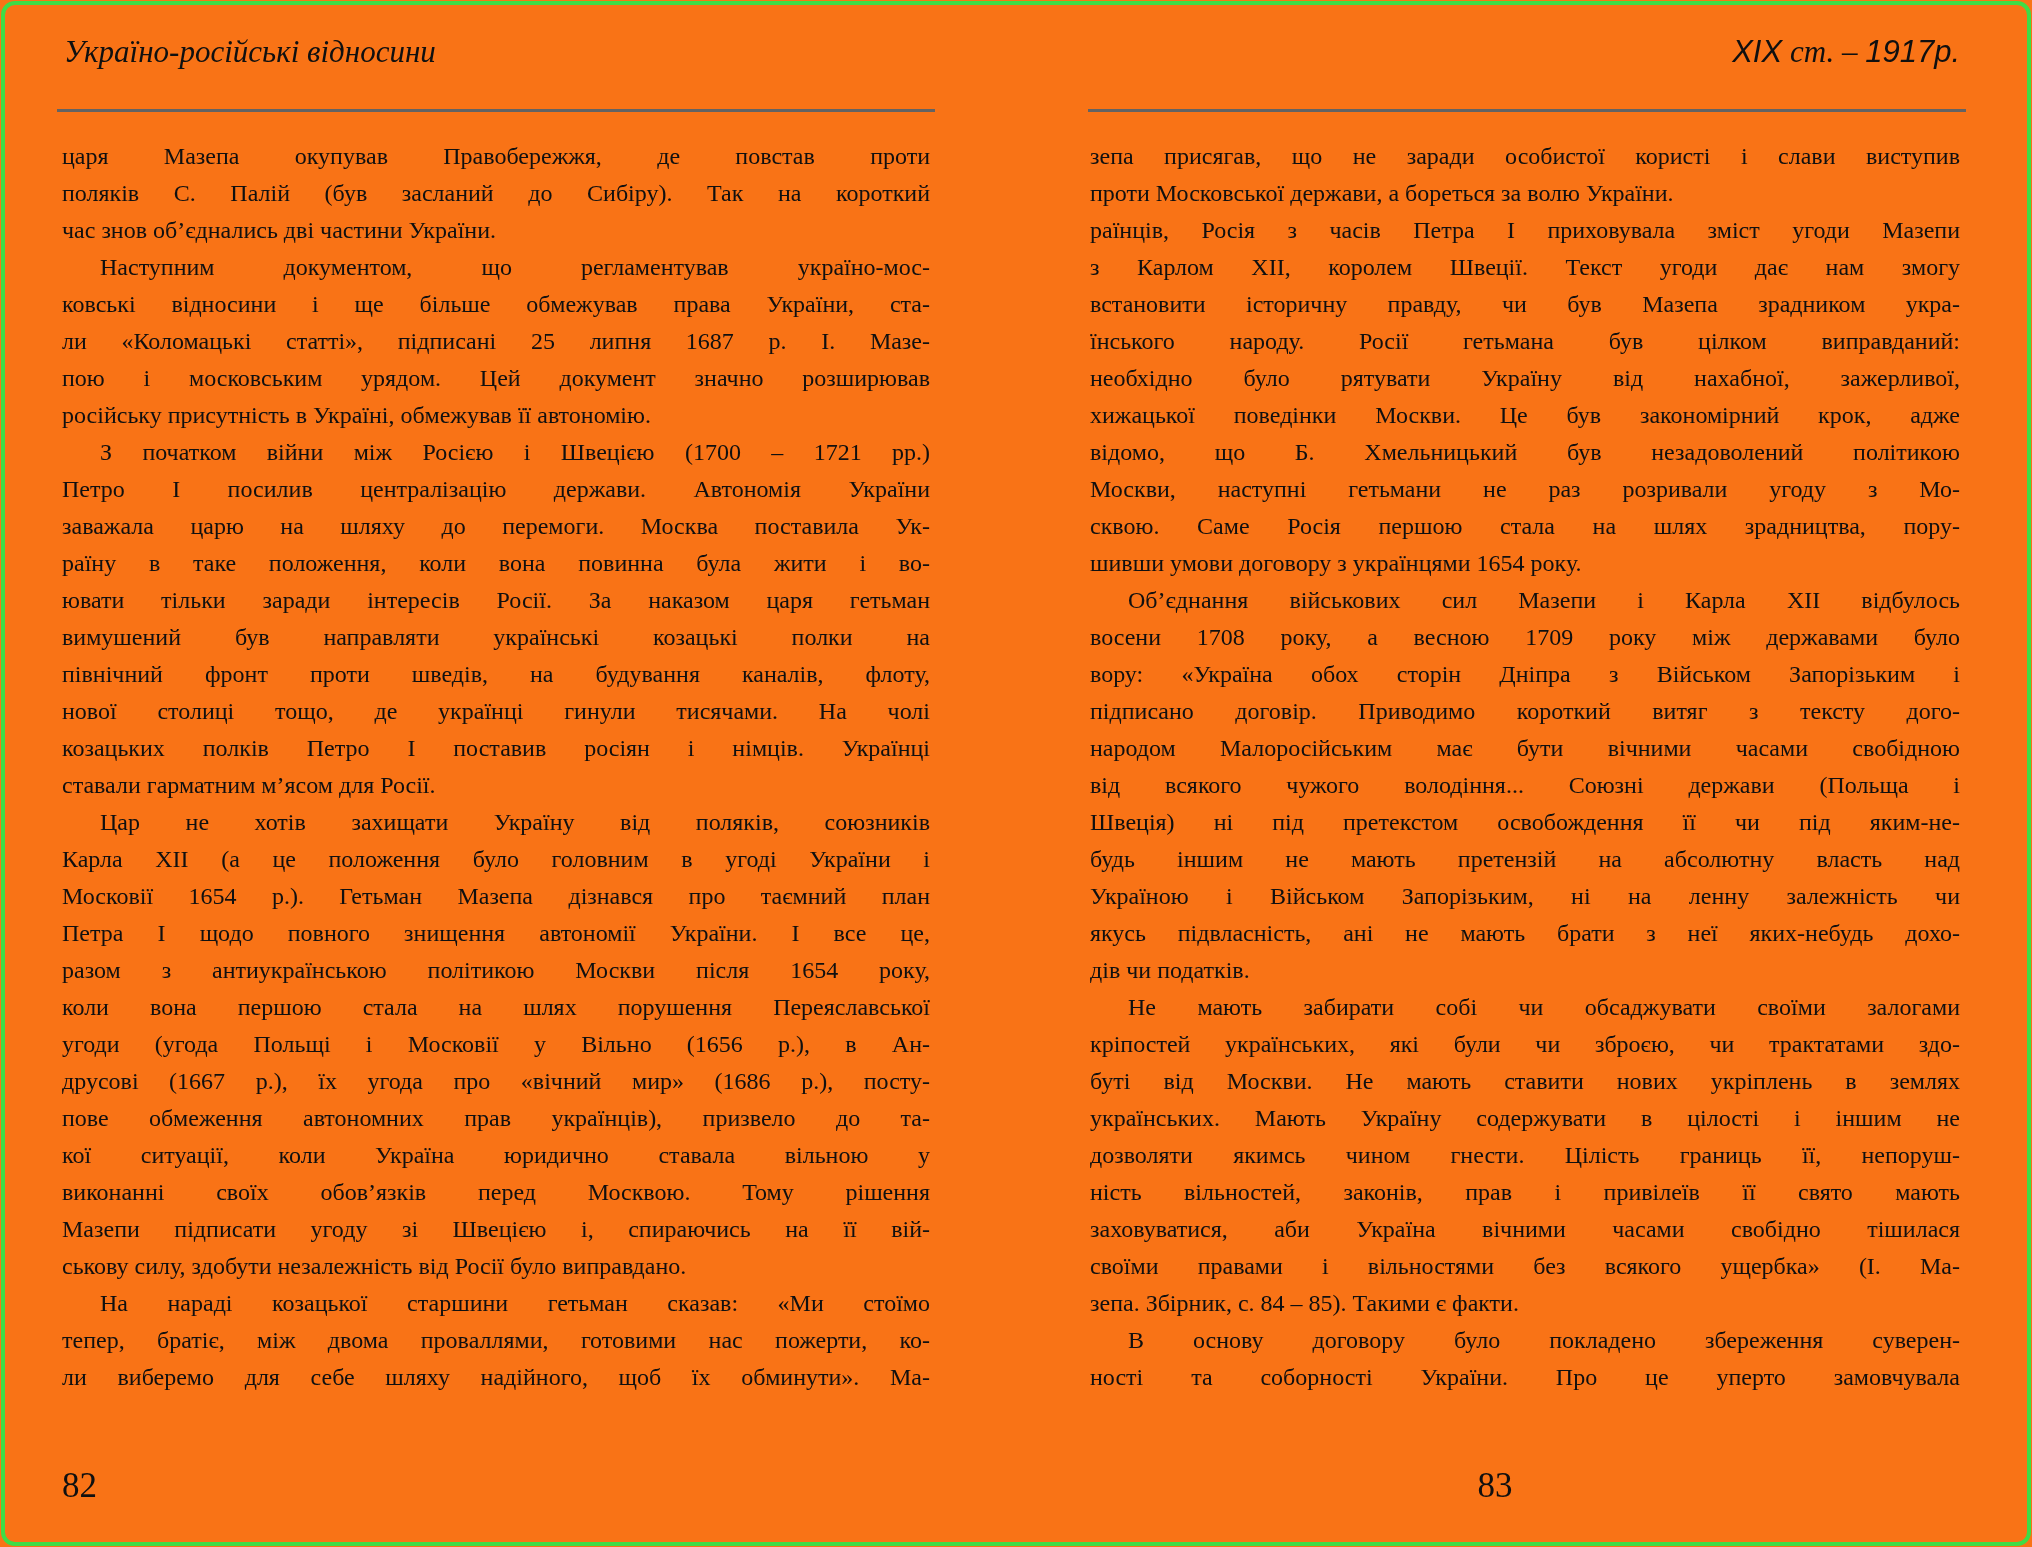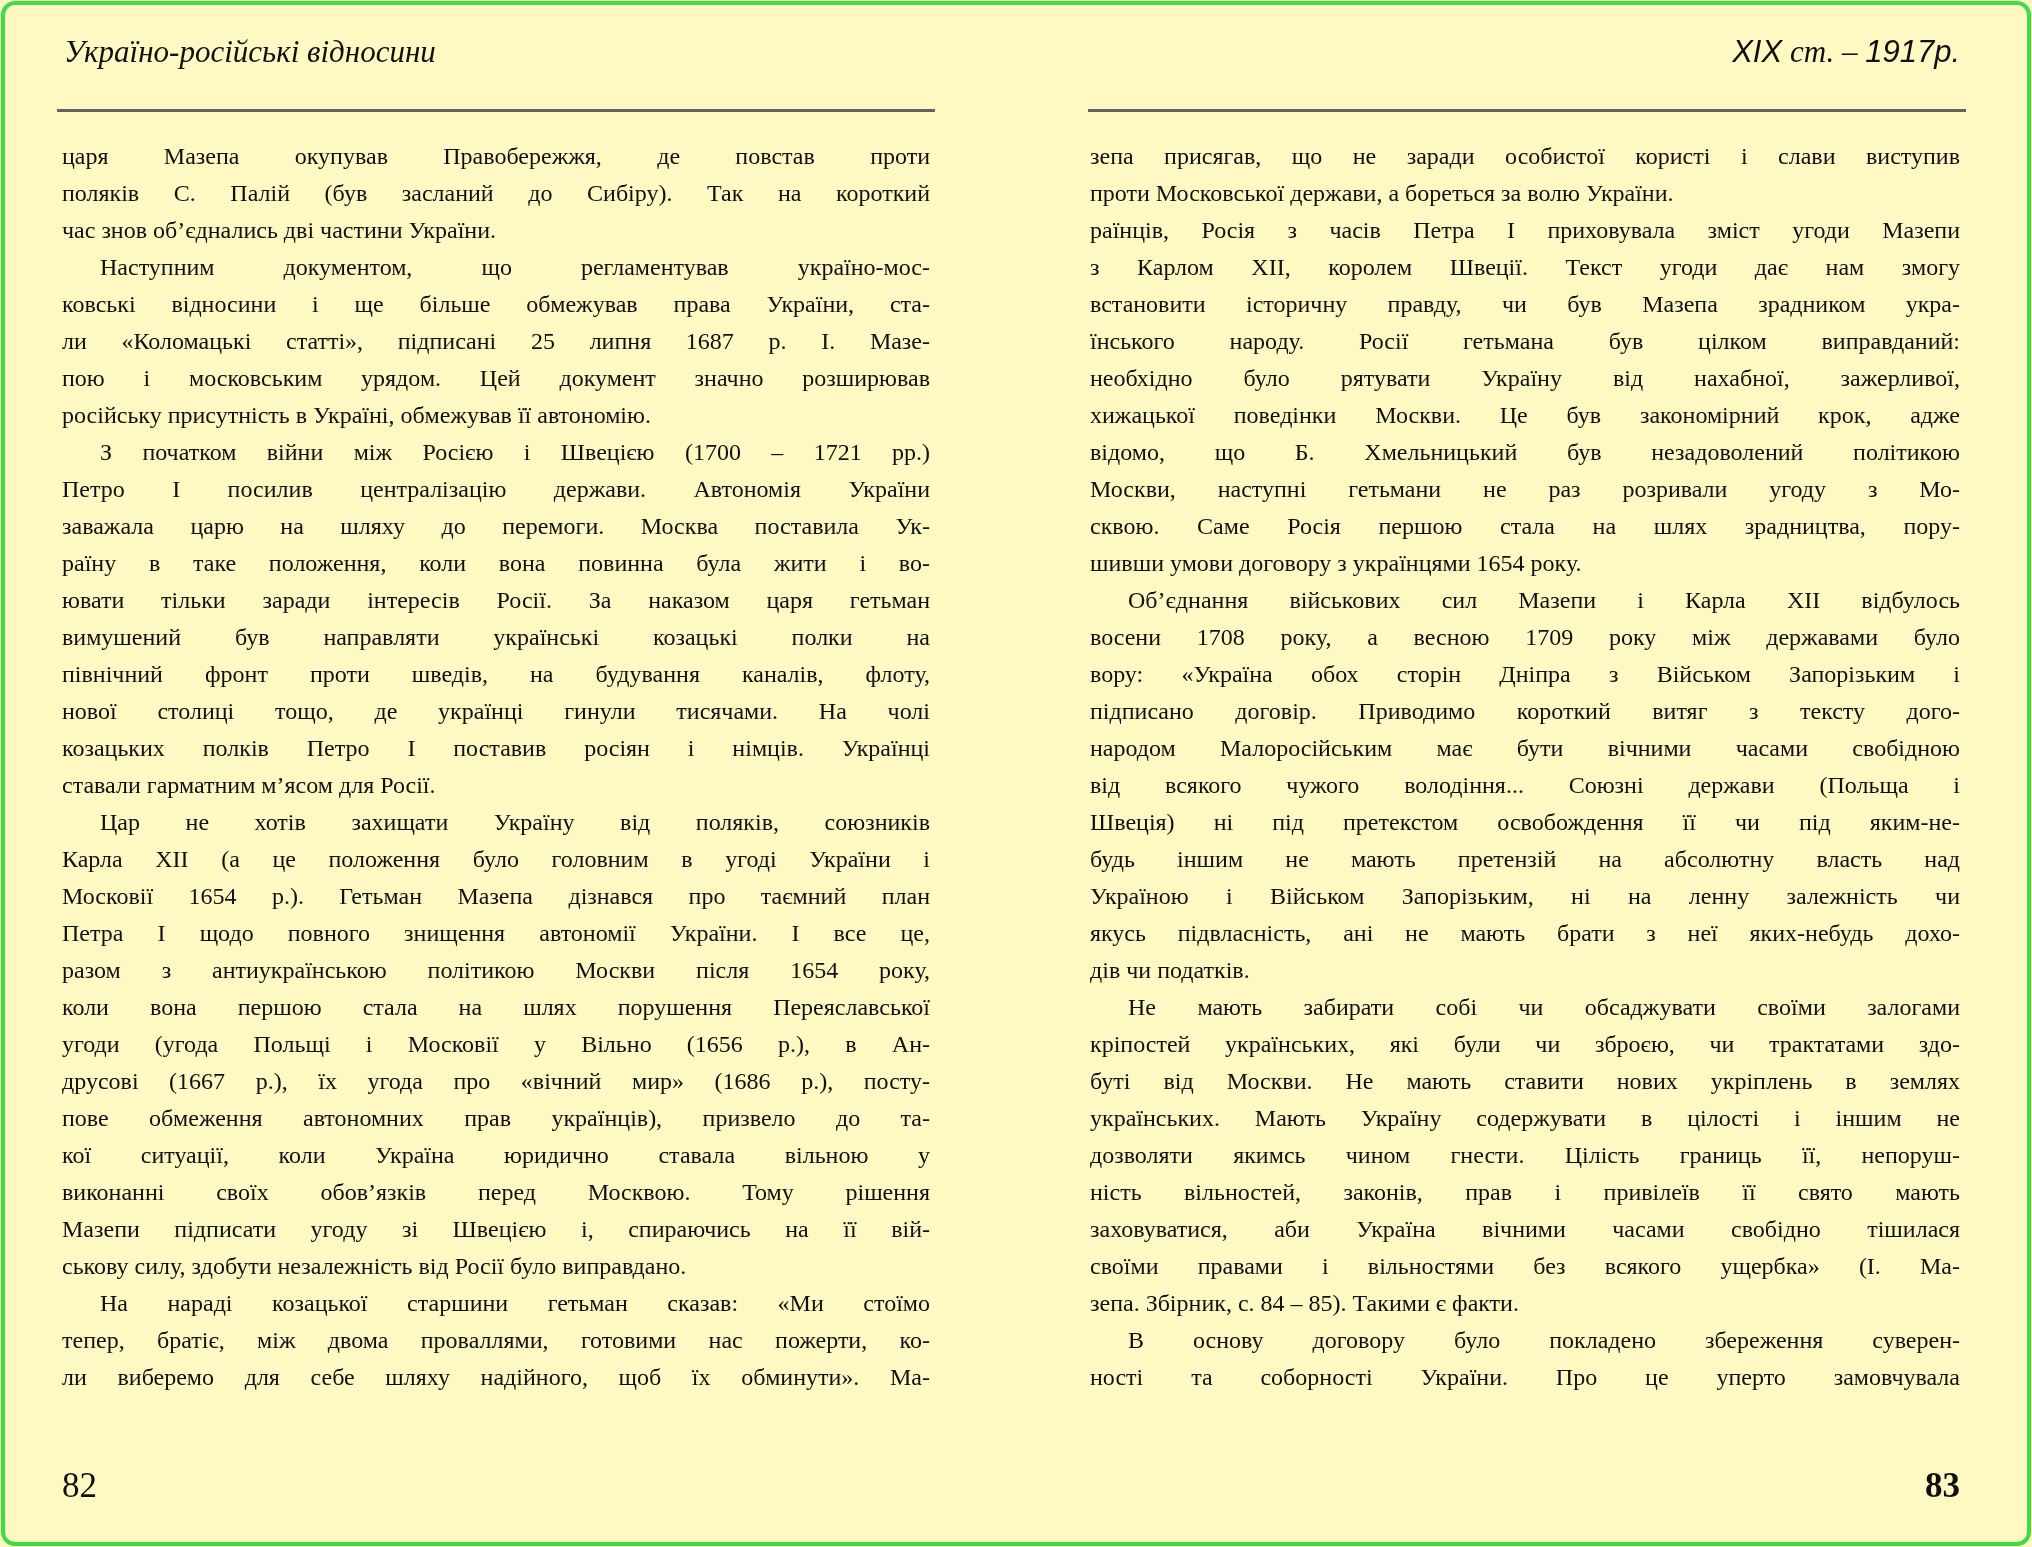--- a/index.html
+++ b/index.html
@@ -1,19 +1,19 @@
 <!DOCTYPE html>
 <html><head>
 <meta charset="utf-8">
 <style>
   html,body{margin:0;padding:0;background:#e9e9e9;}
   .screen{
     position:relative;
     width:2032px;height:1547px;
-    background:#fef9c3;
+    background:#f97316;
     overflow:hidden;
     font-family:"Liberation Serif","DejaVu Serif",serif;
     color:#101010;
   }
   .frame{
     position:absolute;inset:1px;
     border:4px solid #3fdc46;
     border-radius:14px;
     pointer-events:none;
     z-index:5;
@@ -46,21 +46,21 @@
     text-align-last:justify;
     white-space:normal;
   }
   .line.last{text-align-last:left;}
   .line.indent{text-indent:38px;}
   .page-number{
     position:absolute;top:1466px;
     font-size:35px;
   }
   .page-number.left{left:62px;}
-  .page-number.right{left:1090px;width:870px;text-align:right;font-weight:bold;}
+  .page-number.right{left:1060px;width:870px;text-align:center;}
 </style>
 </head>
 <body>
 
 <div class="screen">
   <div class="frame"></div>
 
   <div class="running-header left">
     <span class="serif-it">Україно-російські відносини</span>
   </div>

